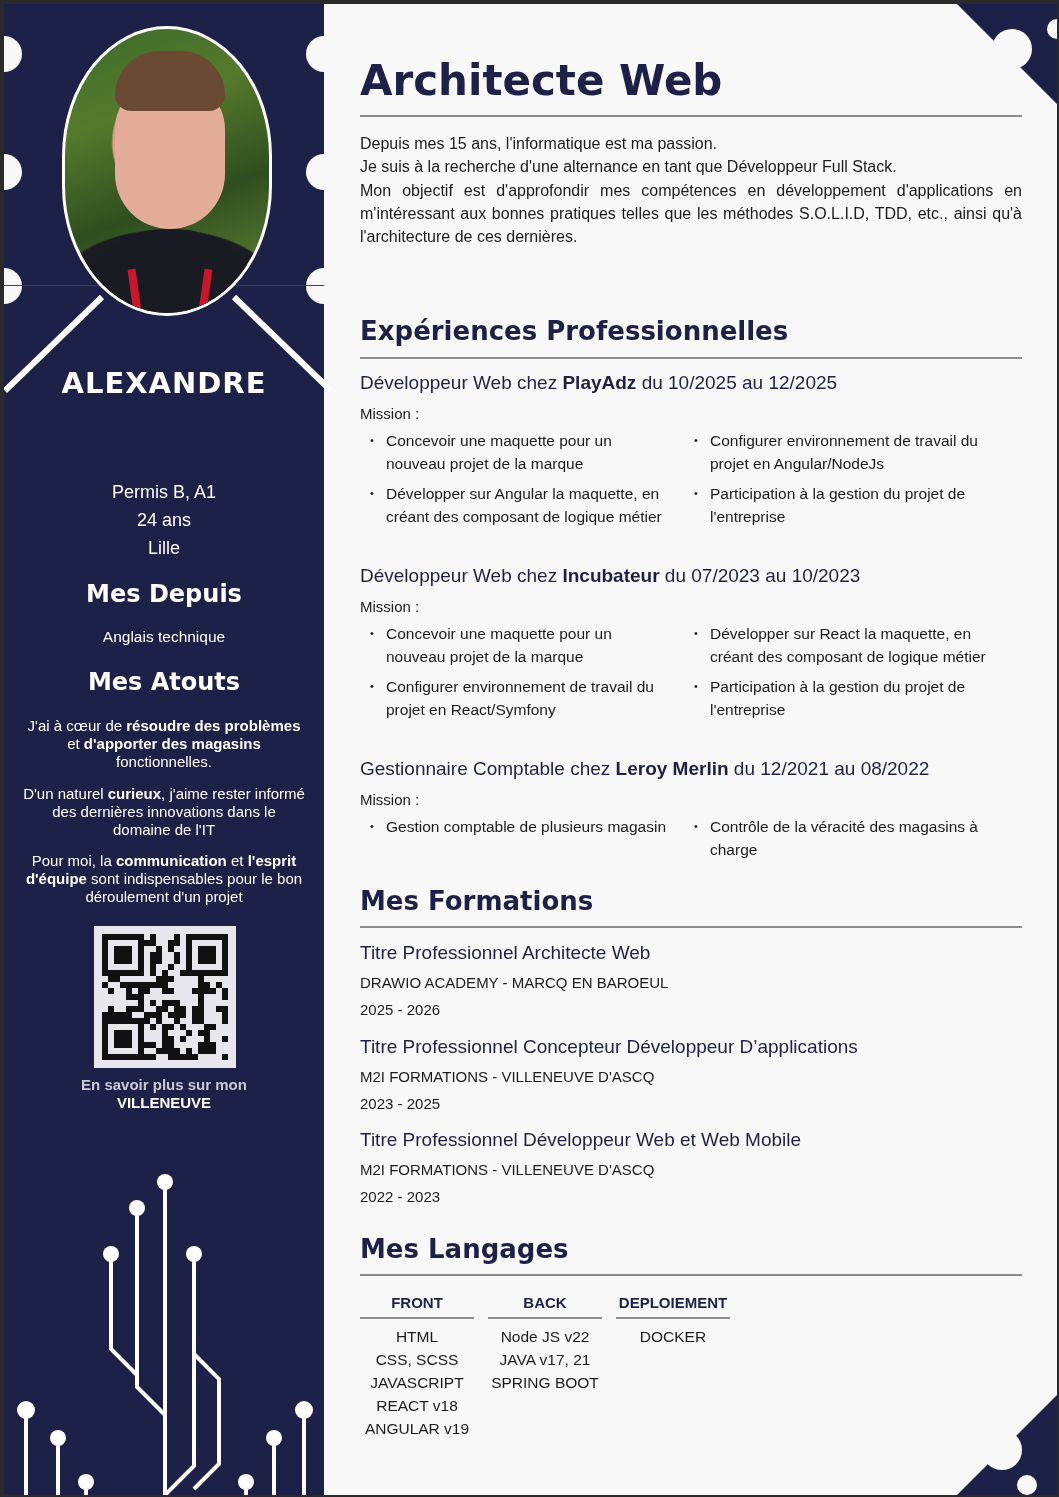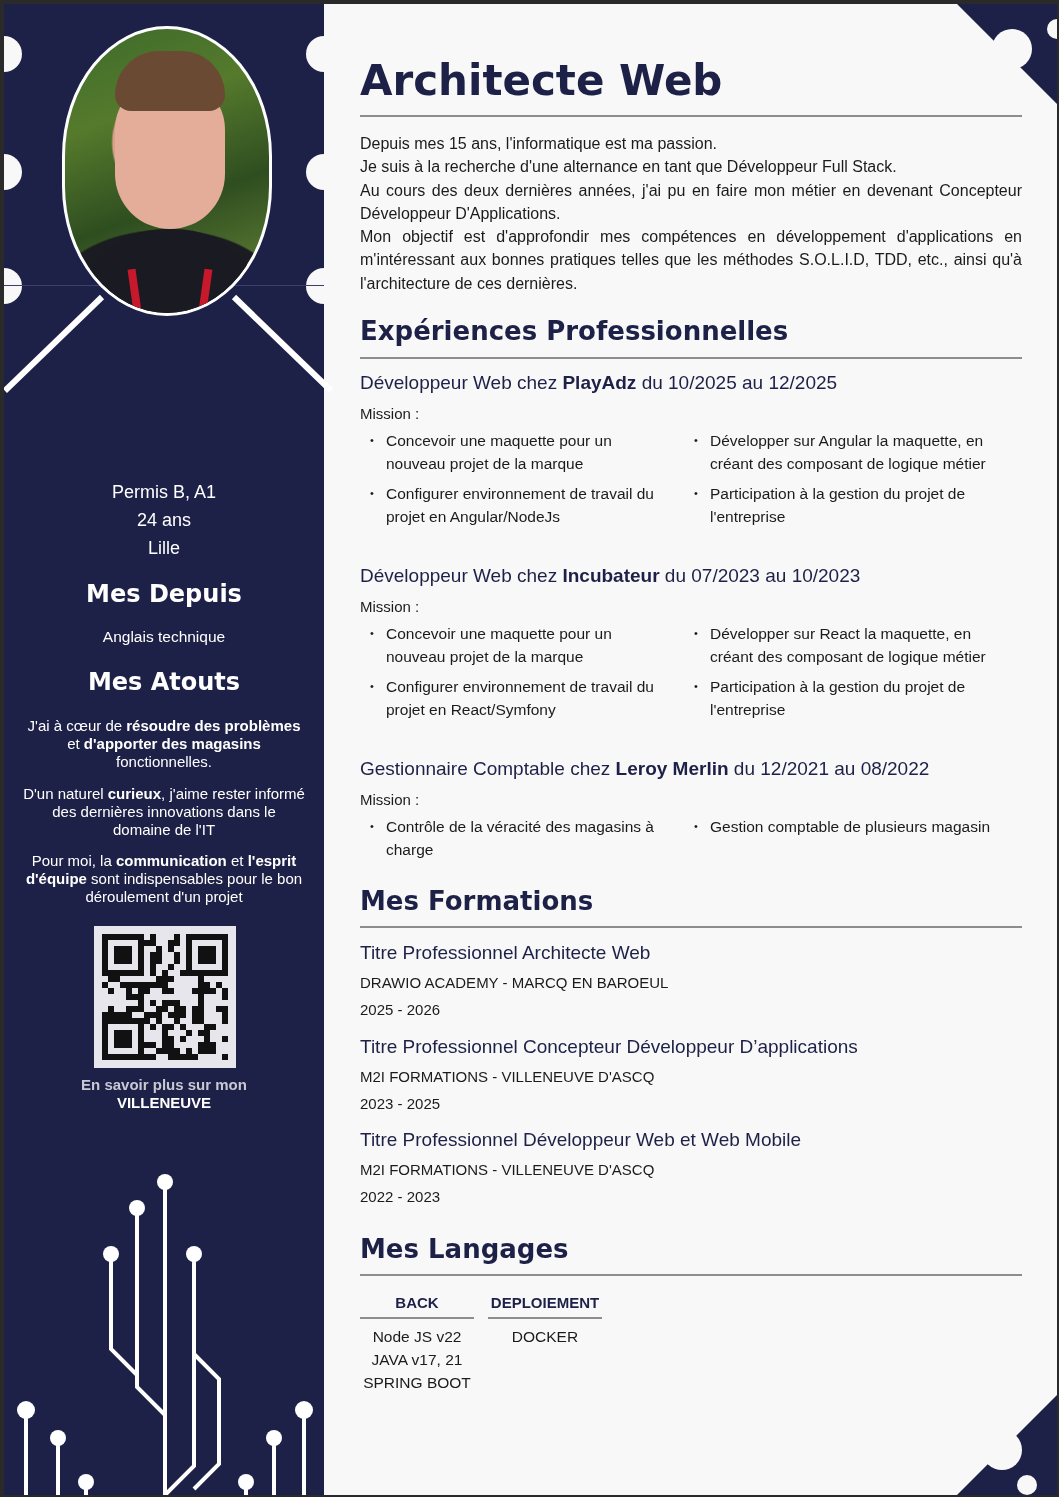--- a/index.html
+++ b/index.html
@@ -73,20 +73,21 @@
     <div class="diag" style="left:230px;top:290px;width:135px;transform:rotate(44deg);"></div>
 
     <div class="photo">
       <div class="hood"></div>
       <div class="strap1"></div>
       <div class="strap2"></div>
       <div class="face"></div>
       <div class="hair"></div>
     </div>
 
+    <div class="name">ALEXANDRE</div>
 
     <div class="info">
       <div>Permis B, A1</div>
       <div>24 ans</div>
       <div>Lille</div>
     </div>
 
     <div class="side-h" style="top:576px">Mes Depuis</div>
     <div class="side-p" style="top:624px;font-size:15.5px">Anglais technique</div>
 
@@ -574,56 +575,55 @@
     </svg>
   </aside>
 
   <main class="main">
     <h1 class="title">Architecte Web</h1>
     <div class="rule" style="top:111px"></div>
 
     <div class="intro">
       <p>Depuis mes 15 ans, l'informatique est ma passion.</p>
       <p>Je suis à la recherche d'une alternance en tant que Développeur Full Stack.</p>
-      <p>Au cours des deux dernières années, j'ai pu en faire mon métier en devenant Concepteur Développeur D'Applications.</p>
       <p>Mon objectif est d'approfondir mes compétences en développement d'applications en m'intéressant aux bonnes pratiques telles que les méthodes S.O.L.I.D, TDD, etc., ainsi qu'à l'architecture de ces dernières.</p>
     </div>
 
     <h2 class="sec-title" style="top:312px">Expériences Professionnelles</h2>
     <div class="rule" style="top:353px"></div>
 
     <div class="job-title" style="top:368px">
       <span>Développeur Web chez </span><b>PlayAdz</b><span> du 10/2025 au 12/2025</span>
     </div>
     <div class="mission" style="top:401px">Mission :</div>
     <div class="bullets" style="top:425px">
       <div class="bullet">Concevoir une maquette pour un nouveau projet de la marque</div>
+      <div class="bullet">Configurer environnement de travail du projet en Angular/NodeJs</div>
       <div class="bullet">Développer sur Angular la maquette, en créant des composant de logique métier</div>
-      <div class="bullet">Configurer environnement de travail du projet en Angular/NodeJs</div>
       <div class="bullet">Participation à la gestion du projet de l'entreprise</div>
     </div>
 
     <div class="job-title" style="top:561px">
       <span>Développeur Web chez </span><b>Incubateur</b><span> du 07/2023 au 10/2023</span>
     </div>
     <div class="mission" style="top:594px">Mission :</div>
     <div class="bullets" style="top:618px">
       <div class="bullet">Concevoir une maquette pour un nouveau projet de la marque</div>
       <div class="bullet">Développer sur React la maquette, en créant des composant de logique métier</div>
       <div class="bullet">Configurer environnement de travail du projet en React/Symfony</div>
       <div class="bullet">Participation à la gestion du projet de l'entreprise</div>
     </div>
 
     <div class="job-title" style="top:754px">
       <span>Gestionnaire Comptable chez </span><b>Leroy Merlin</b><span> du 12/2021 au 08/2022</span>
     </div>
     <div class="mission" style="top:787px">Mission :</div>
     <div class="bullets" style="top:811px">
+      <div class="bullet">Gestion comptable de plusieurs magasin</div>
       <div class="bullet">Contrôle de la véracité des magasins à charge</div>
-      <div class="bullet">Gestion comptable de plusieurs magasin</div>
     </div>
 
     <h2 class="sec-title" style="top:882px">Mes Formations</h2>
     <div class="rule" style="top:922px"></div>
 
     <div class="form-title" style="top:938px">Titre Professionnel Architecte Web</div>
     <div class="form-school" style="top:970px">DRAWIO ACADEMY - MARCQ EN BAROEUL</div>
     <div class="form-years" style="top:997px">2025 - 2026</div>
 
     <div class="form-title" style="top:1032px">Titre Professionnel Concepteur Développeur D’applications</div>
@@ -631,20 +631,28 @@
     <div class="form-years" style="top:1091px">2023 - 2025</div>
 
     <div class="form-title" style="top:1125px">Titre Professionnel Développeur Web et Web Mobile</div>
     <div class="form-school" style="top:1157px">M2I FORMATIONS - VILLENEUVE D'ASCQ</div>
     <div class="form-years" style="top:1184px">2022 - 2023</div>
 
     <h2 class="sec-title" style="top:1230px">Mes Langages</h2>
     <div class="rule" style="top:1270px"></div>
 
     <div class="lang-table">
+      <div class="lang-col">
+        <div class="lang-head">FRONT</div>
+        <div class="lang-item">HTML</div>
+        <div class="lang-item">CSS, SCSS</div>
+        <div class="lang-item">JAVASCRIPT</div>
+        <div class="lang-item">REACT v18</div>
+        <div class="lang-item">ANGULAR v19</div>
+      </div>
       <div class="lang-col">
         <div class="lang-head">BACK</div>
         <div class="lang-item">Node JS v22</div>
         <div class="lang-item">JAVA v17, 21</div>
         <div class="lang-item">SPRING BOOT</div>
       </div>
       <div class="lang-col">
         <div class="lang-head">DEPLOIEMENT</div>
         <div class="lang-item">DOCKER</div>
       </div>

